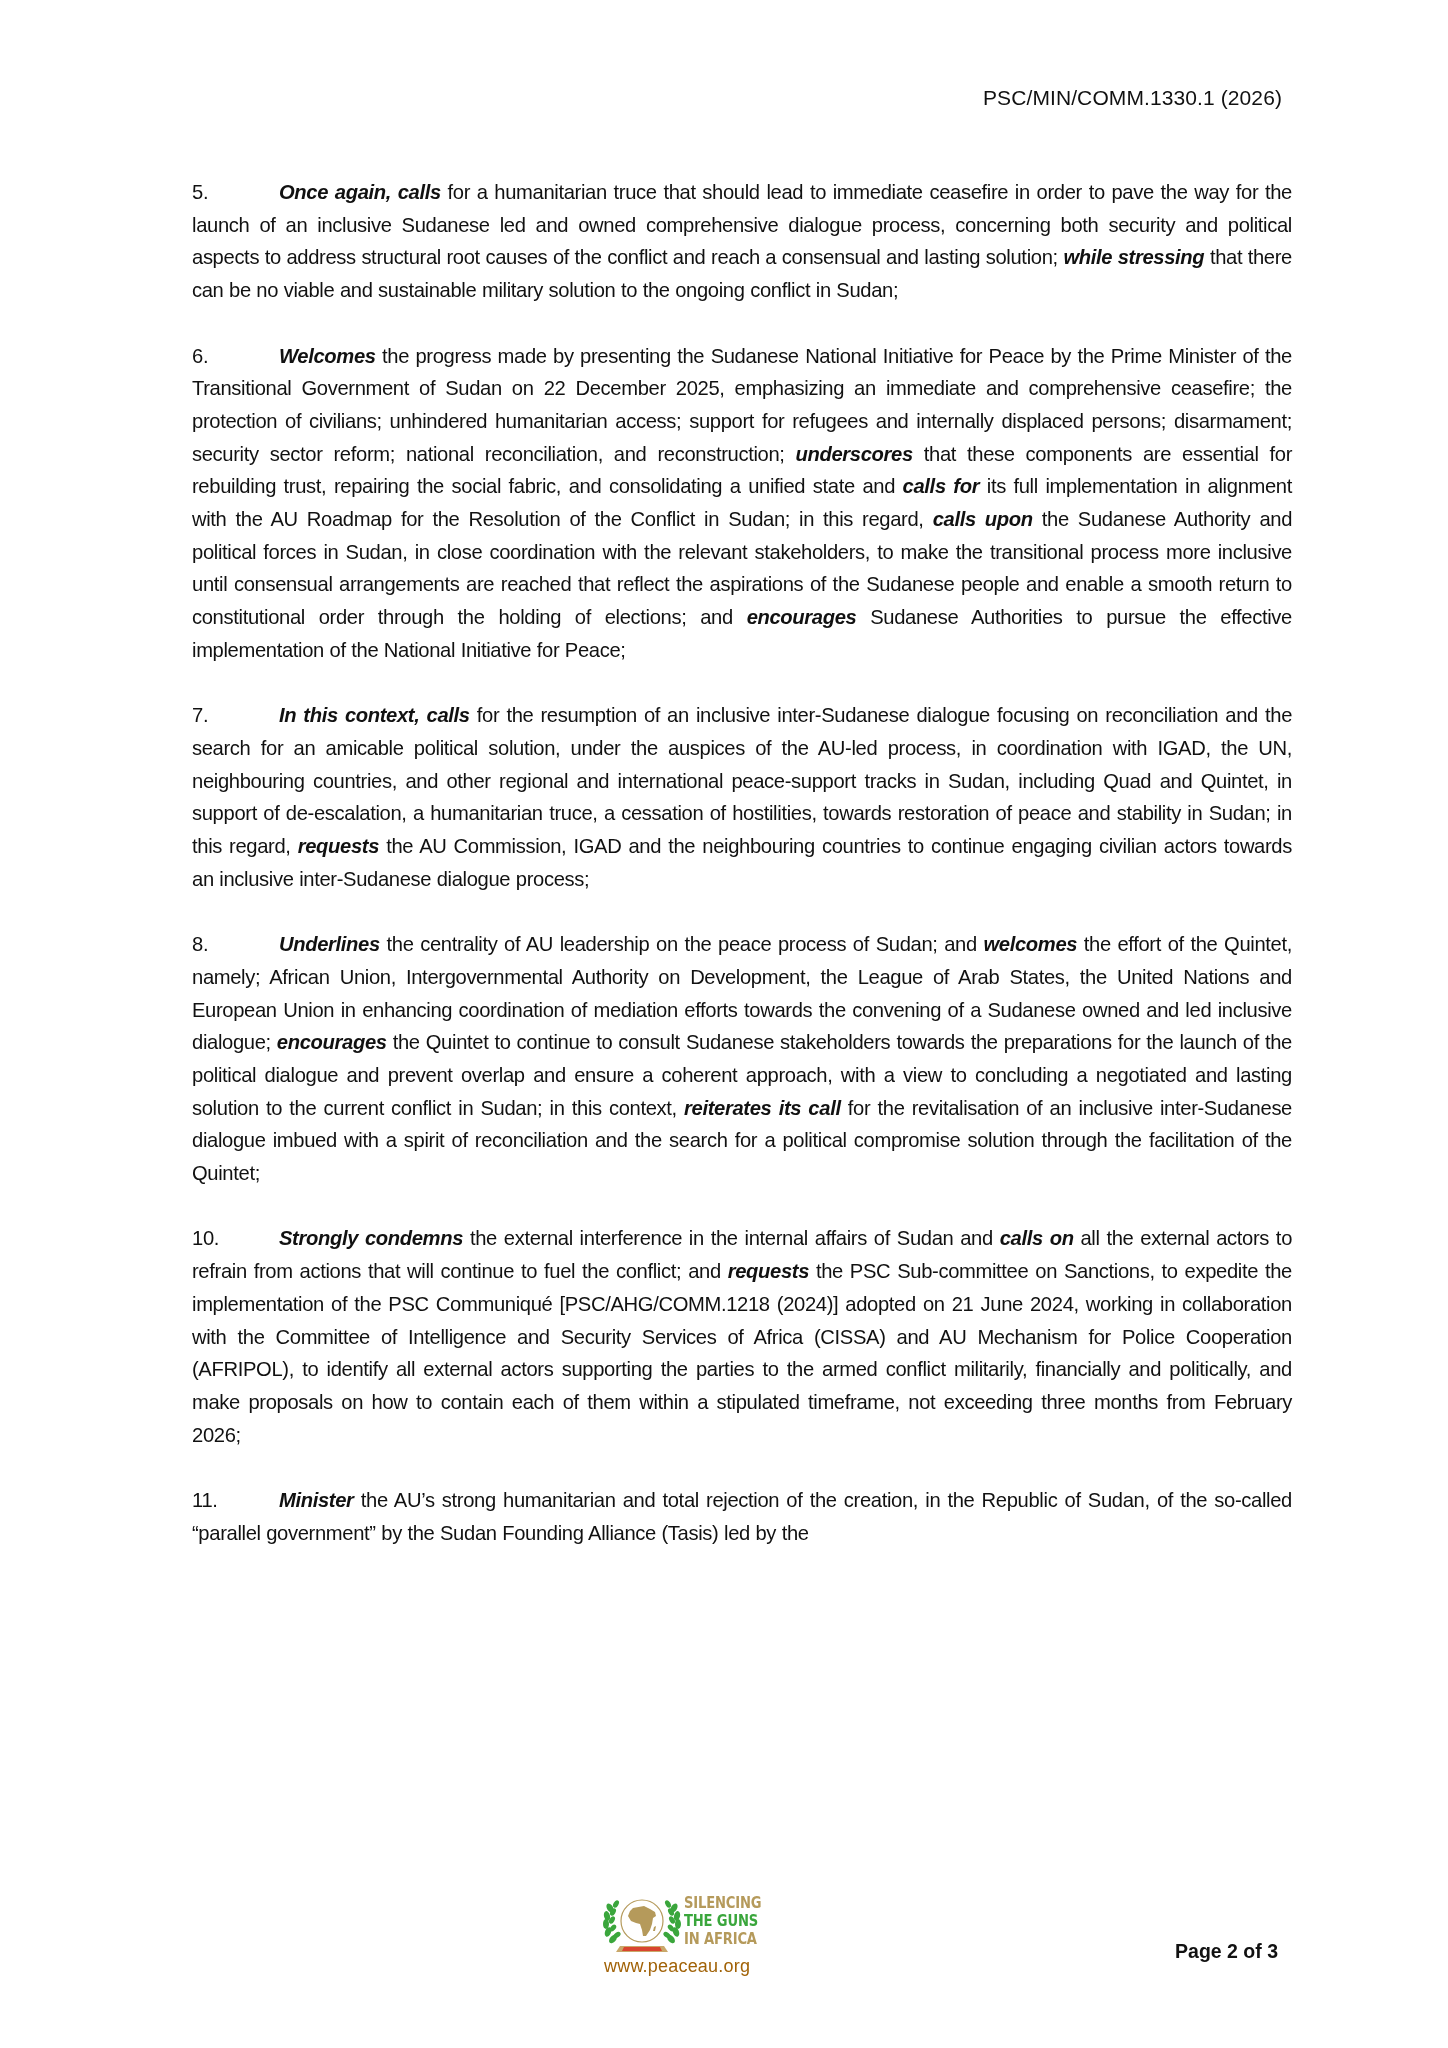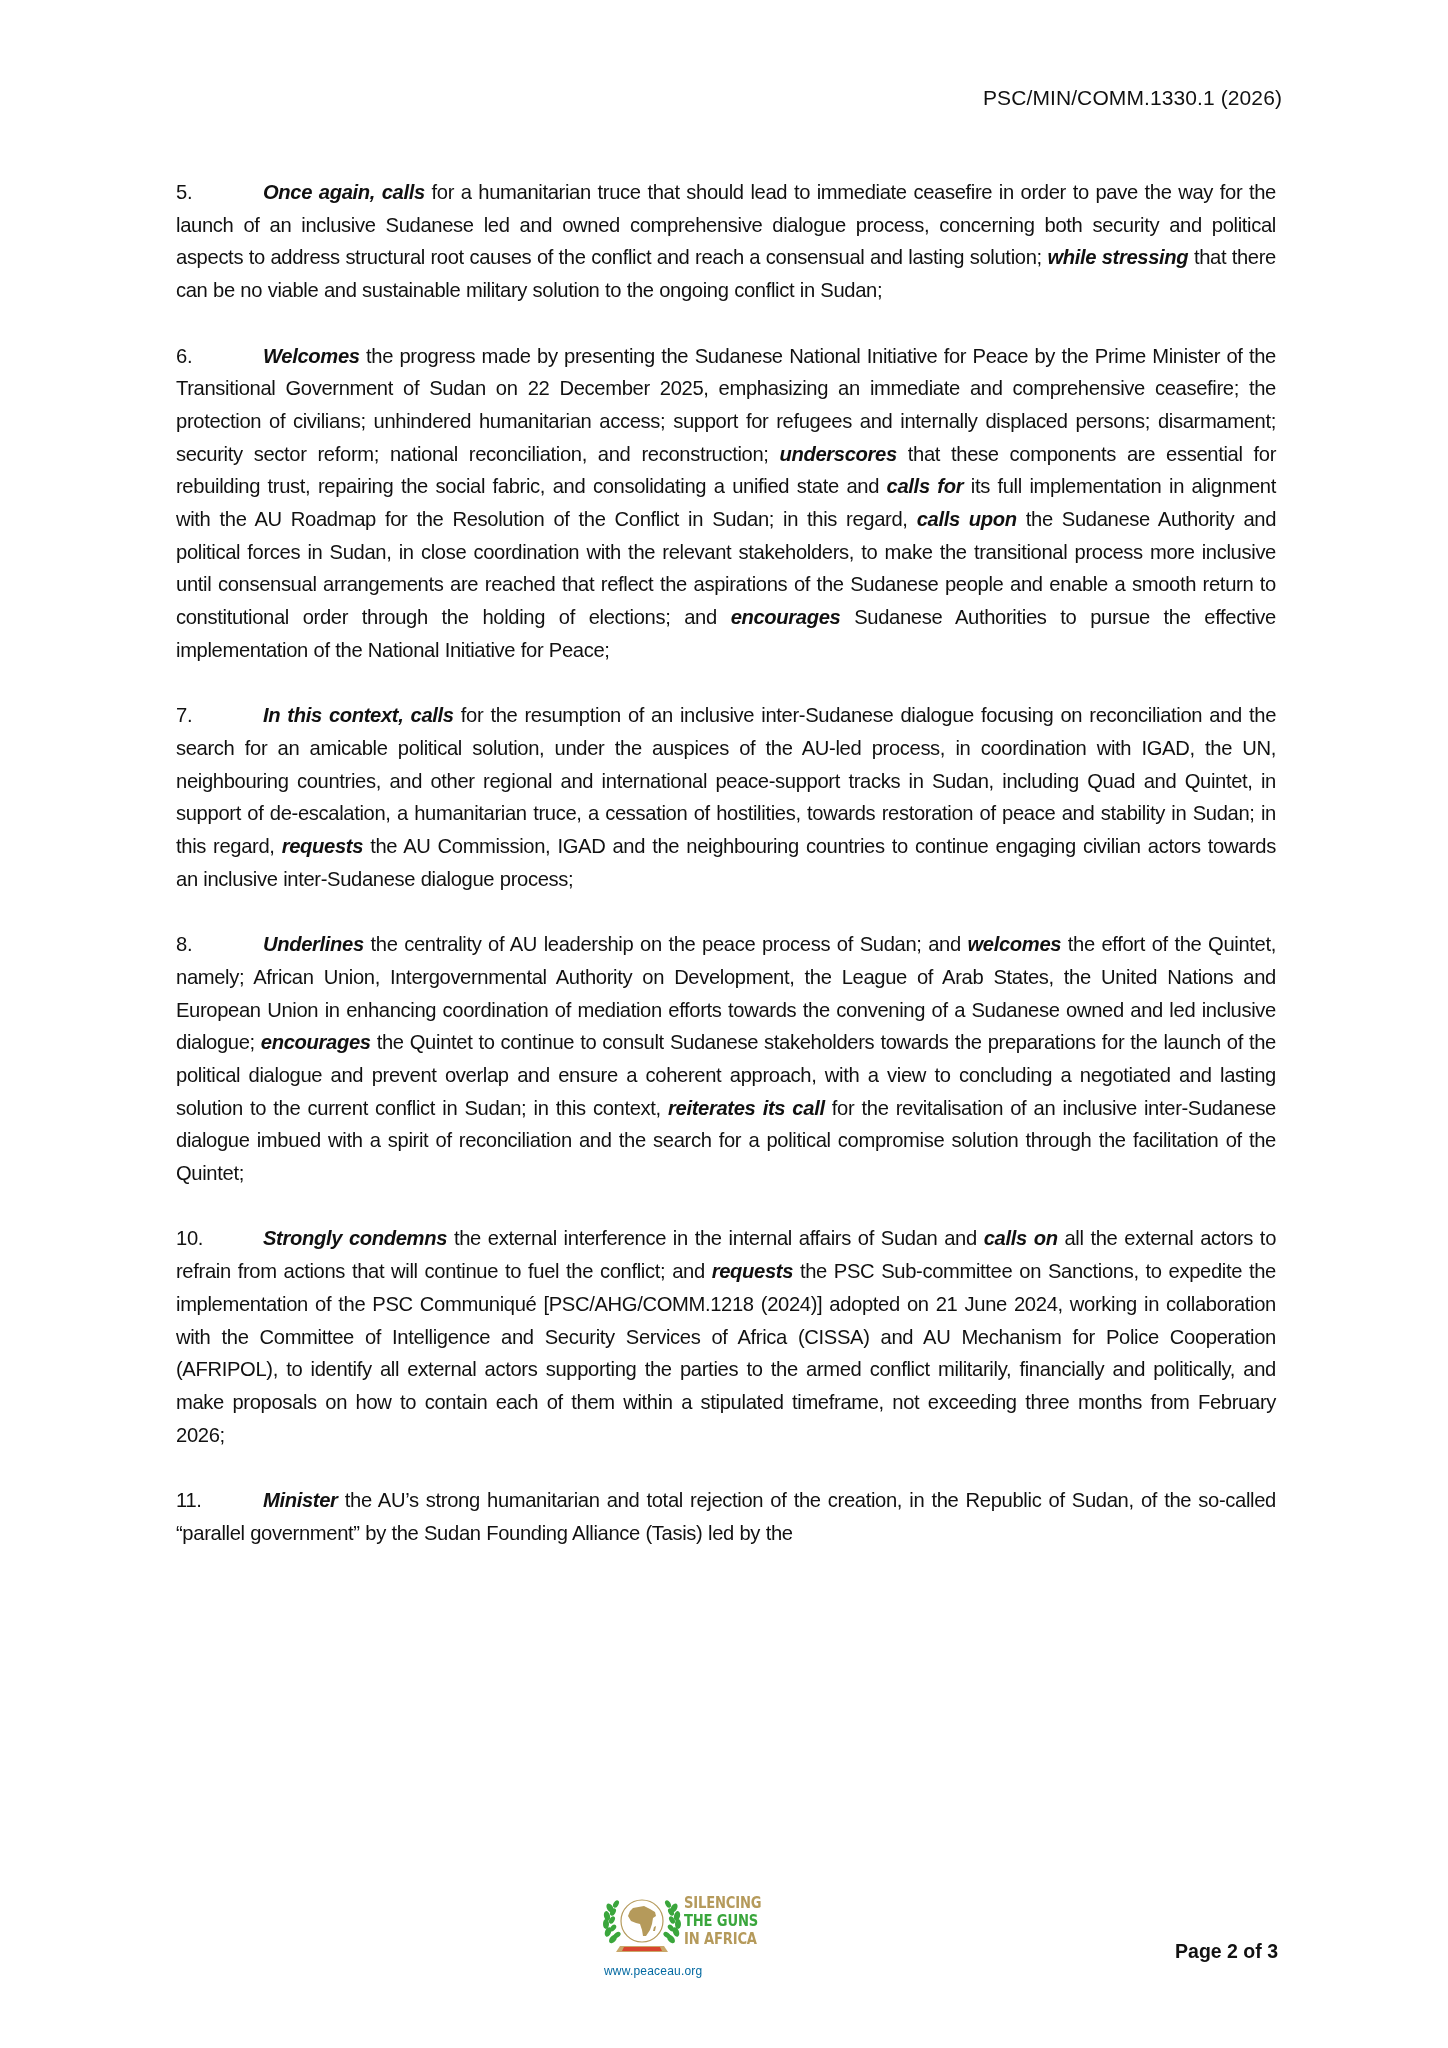--- a/index.html
+++ b/index.html
@@ -19,21 +19,21 @@
       position: absolute;
       top: 86px;
       right: 166px;
       font-weight: normal;
       font-size: 21px;
       letter-spacing: 0.1px;
     }
     .body-text {
       position: absolute;
       top: 176px;
-      left: 176px;
+      left: 192px;
       width: 1100px;
       font-size: 20.2px;
       line-height: 32.7px;
       text-align: justify;
       letter-spacing: -0.35px;
       word-spacing: 0.3px;
     }
     .para {
       margin: 0 0 32.7px 0;
     }
@@ -69,24 +69,24 @@
       line-height: 18px;
       letter-spacing: -0.2px;
       transform: scaleX(0.82);
       transform-origin: left top;
     }
     .logo-line-gold { color: #b59a5b; }
     .logo-line-green { color: #3aa63c; }
     .logo-url {
       position: absolute;
       left: 4px;
-      top: 70px;
+      top: 62px;
       font-family: "Liberation Sans", sans-serif;
-      font-size: 12px;
-      color: #0369a1;
+      font-size: 18px;
+      color: #a16207;
       letter-spacing: 0.2px;
     }
     .page-num {
       position: absolute;
       right: 170px;
       top: 1940px;
       font-weight: bold;
       font-size: 19.5px;
       text-align: center;
     }

